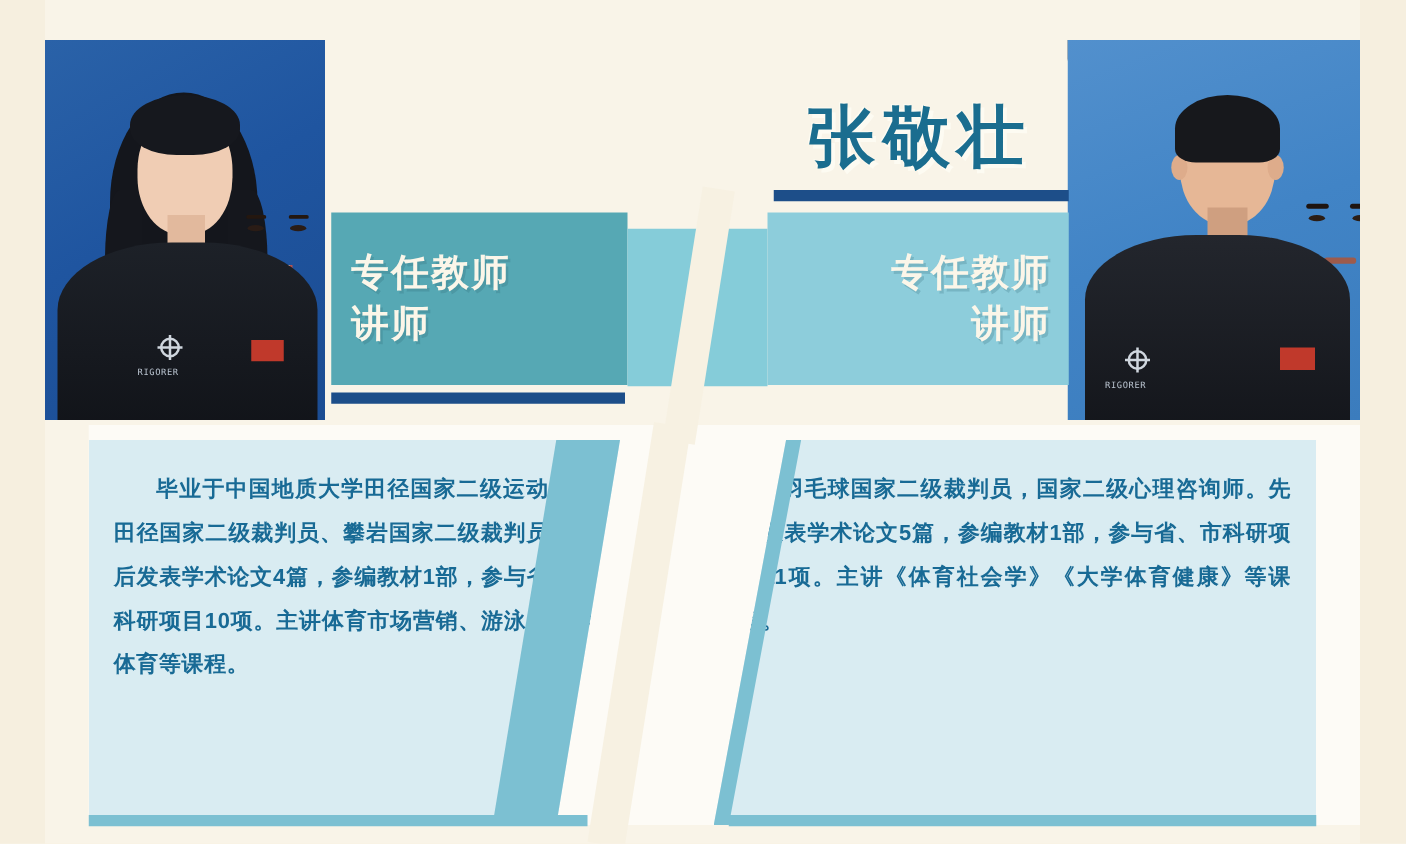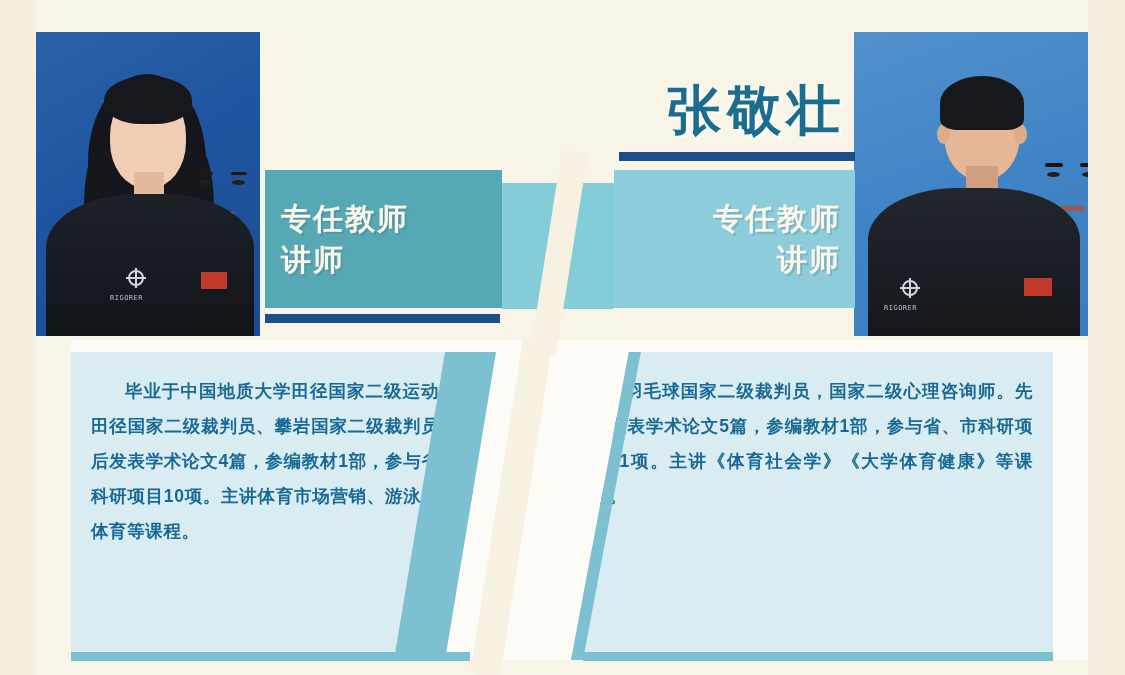--- a/index.html
+++ b/index.html
@@ -80,21 +80,21 @@
   .logo-target::after{ left:-4px; top:5px; width:20px; height:2px; }
 
   
   .name{
     position:absolute; color:#1a6d8f; font-weight:bold;
     font-size:54px; letter-spacing:6px; line-height:1;
     text-shadow: 3px 3px 0 #fdfbf2, -1px -1px 0 #fdfbf2;
     white-space:nowrap;
   }
   .name-left{ left:284px; top:83px; }
-  .name-right{ left:667px; top:83px; }
+  .name-right{ left:646px; top:83px; }
 
   .name-rule{ position:absolute; background:#1d4e89; }
   .rule-left{ left:265px; top:314px; width:235px; height:9px; }
   .rule-right{ left:619px; top:152px; width:236px; height:9px; }
 
   
   .role-box{ position:absolute; }
   .role-left{
     left:265px; top:170px; width:237px; height:138px; background:#56a8b4;
   }

